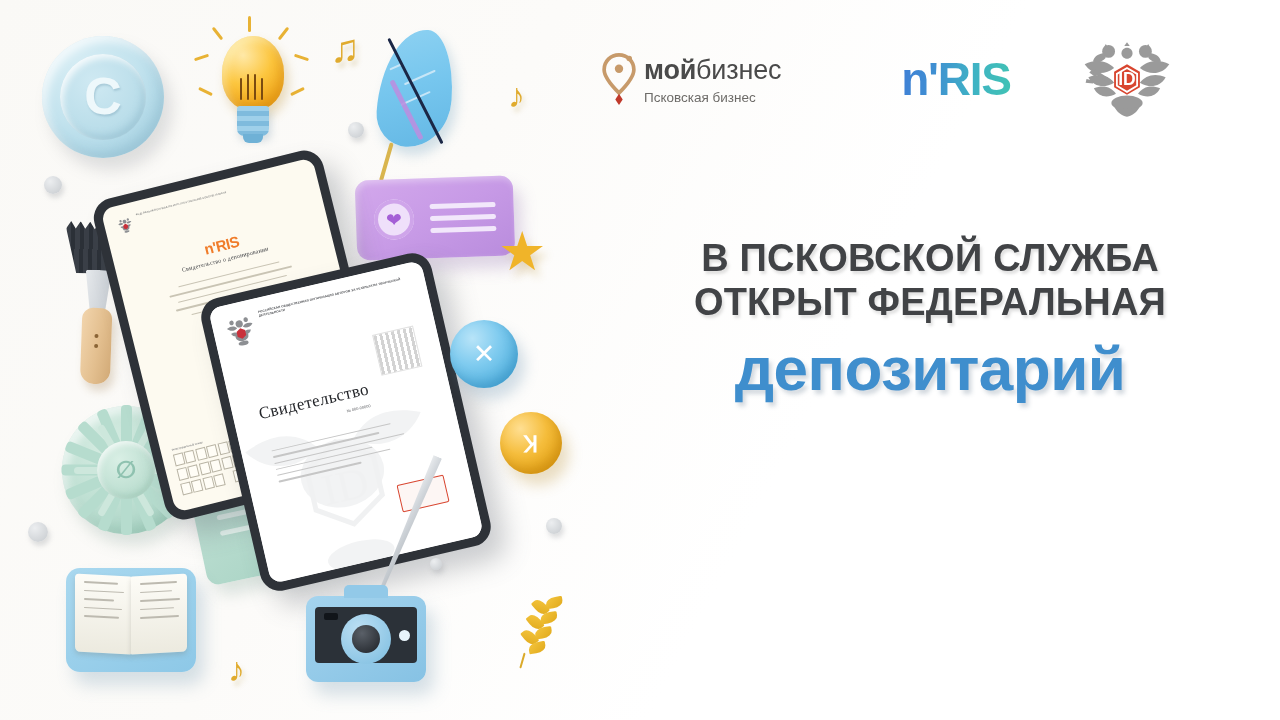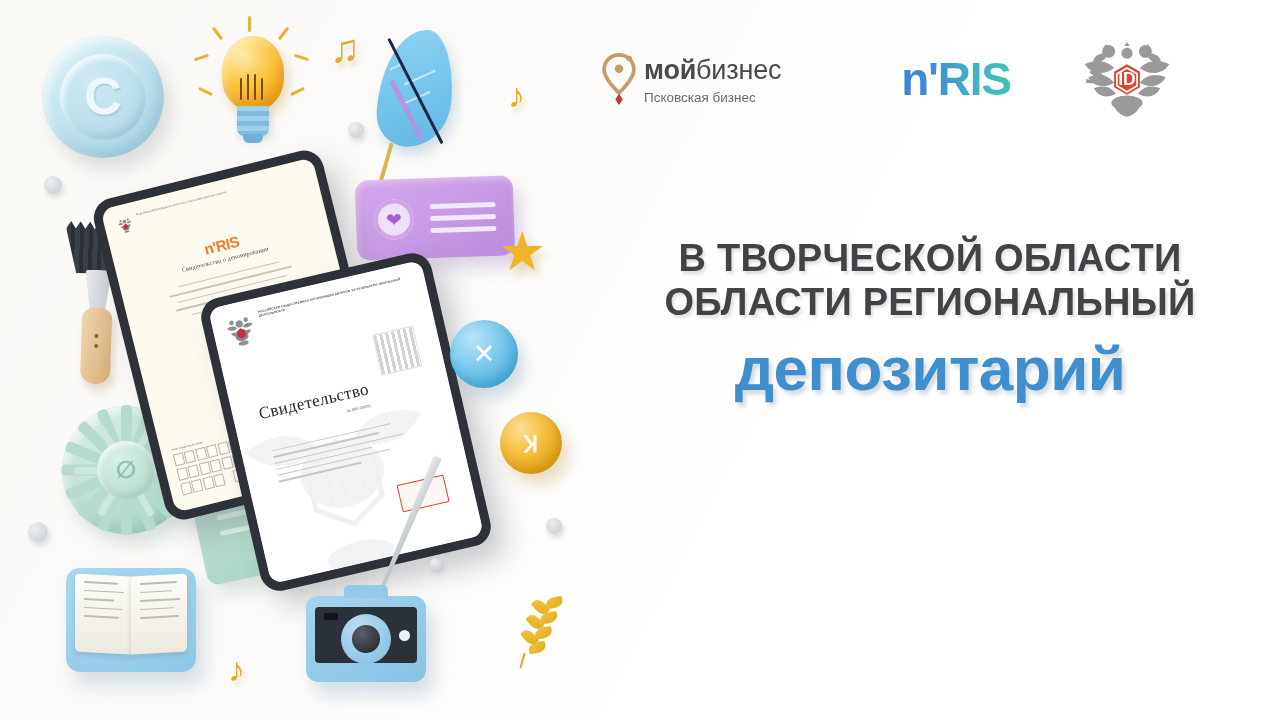--- a/index.html
+++ b/index.html
@@ -540,18 +540,18 @@
           <rect x="16" y="40" width="22" height="4" transform="rotate(34 16 40)"></rect>
         </g>
         <path d="M50 34l14 8v17l-14 8-14-8V42z" fill="#D8452F"></path>
         <path d="M50 38l11 6.4v13L50 64l-11-6.6v-13z" fill="none" stroke="#ffffff" stroke-width="2"></path>
         <text x="50" y="57" font-size="19" font-weight="700" text-anchor="middle" fill="#ffffff" font-family="Liberation Sans, sans-serif">ID</text>
       </svg>
     </div>
   </div>
 
   <div class="headline">
-    <div class="hl-line">В ТВОРЧЕСКОЙ ОБЛАСТИ</div>
-    <div class="hl-line">ОБЛАСТИ РЕГИОНАЛЬНЫЙ</div>
+    <div class="hl-line">В ПСКОВСКОЙ СЛУЖБА</div>
+    <div class="hl-line">ОТКРЫТ ФЕДЕРАЛЬНАЯ</div>
     <div class="hl-blue">депозитарий</div>
   </div>
 
 </div>
 
 </body></html>

